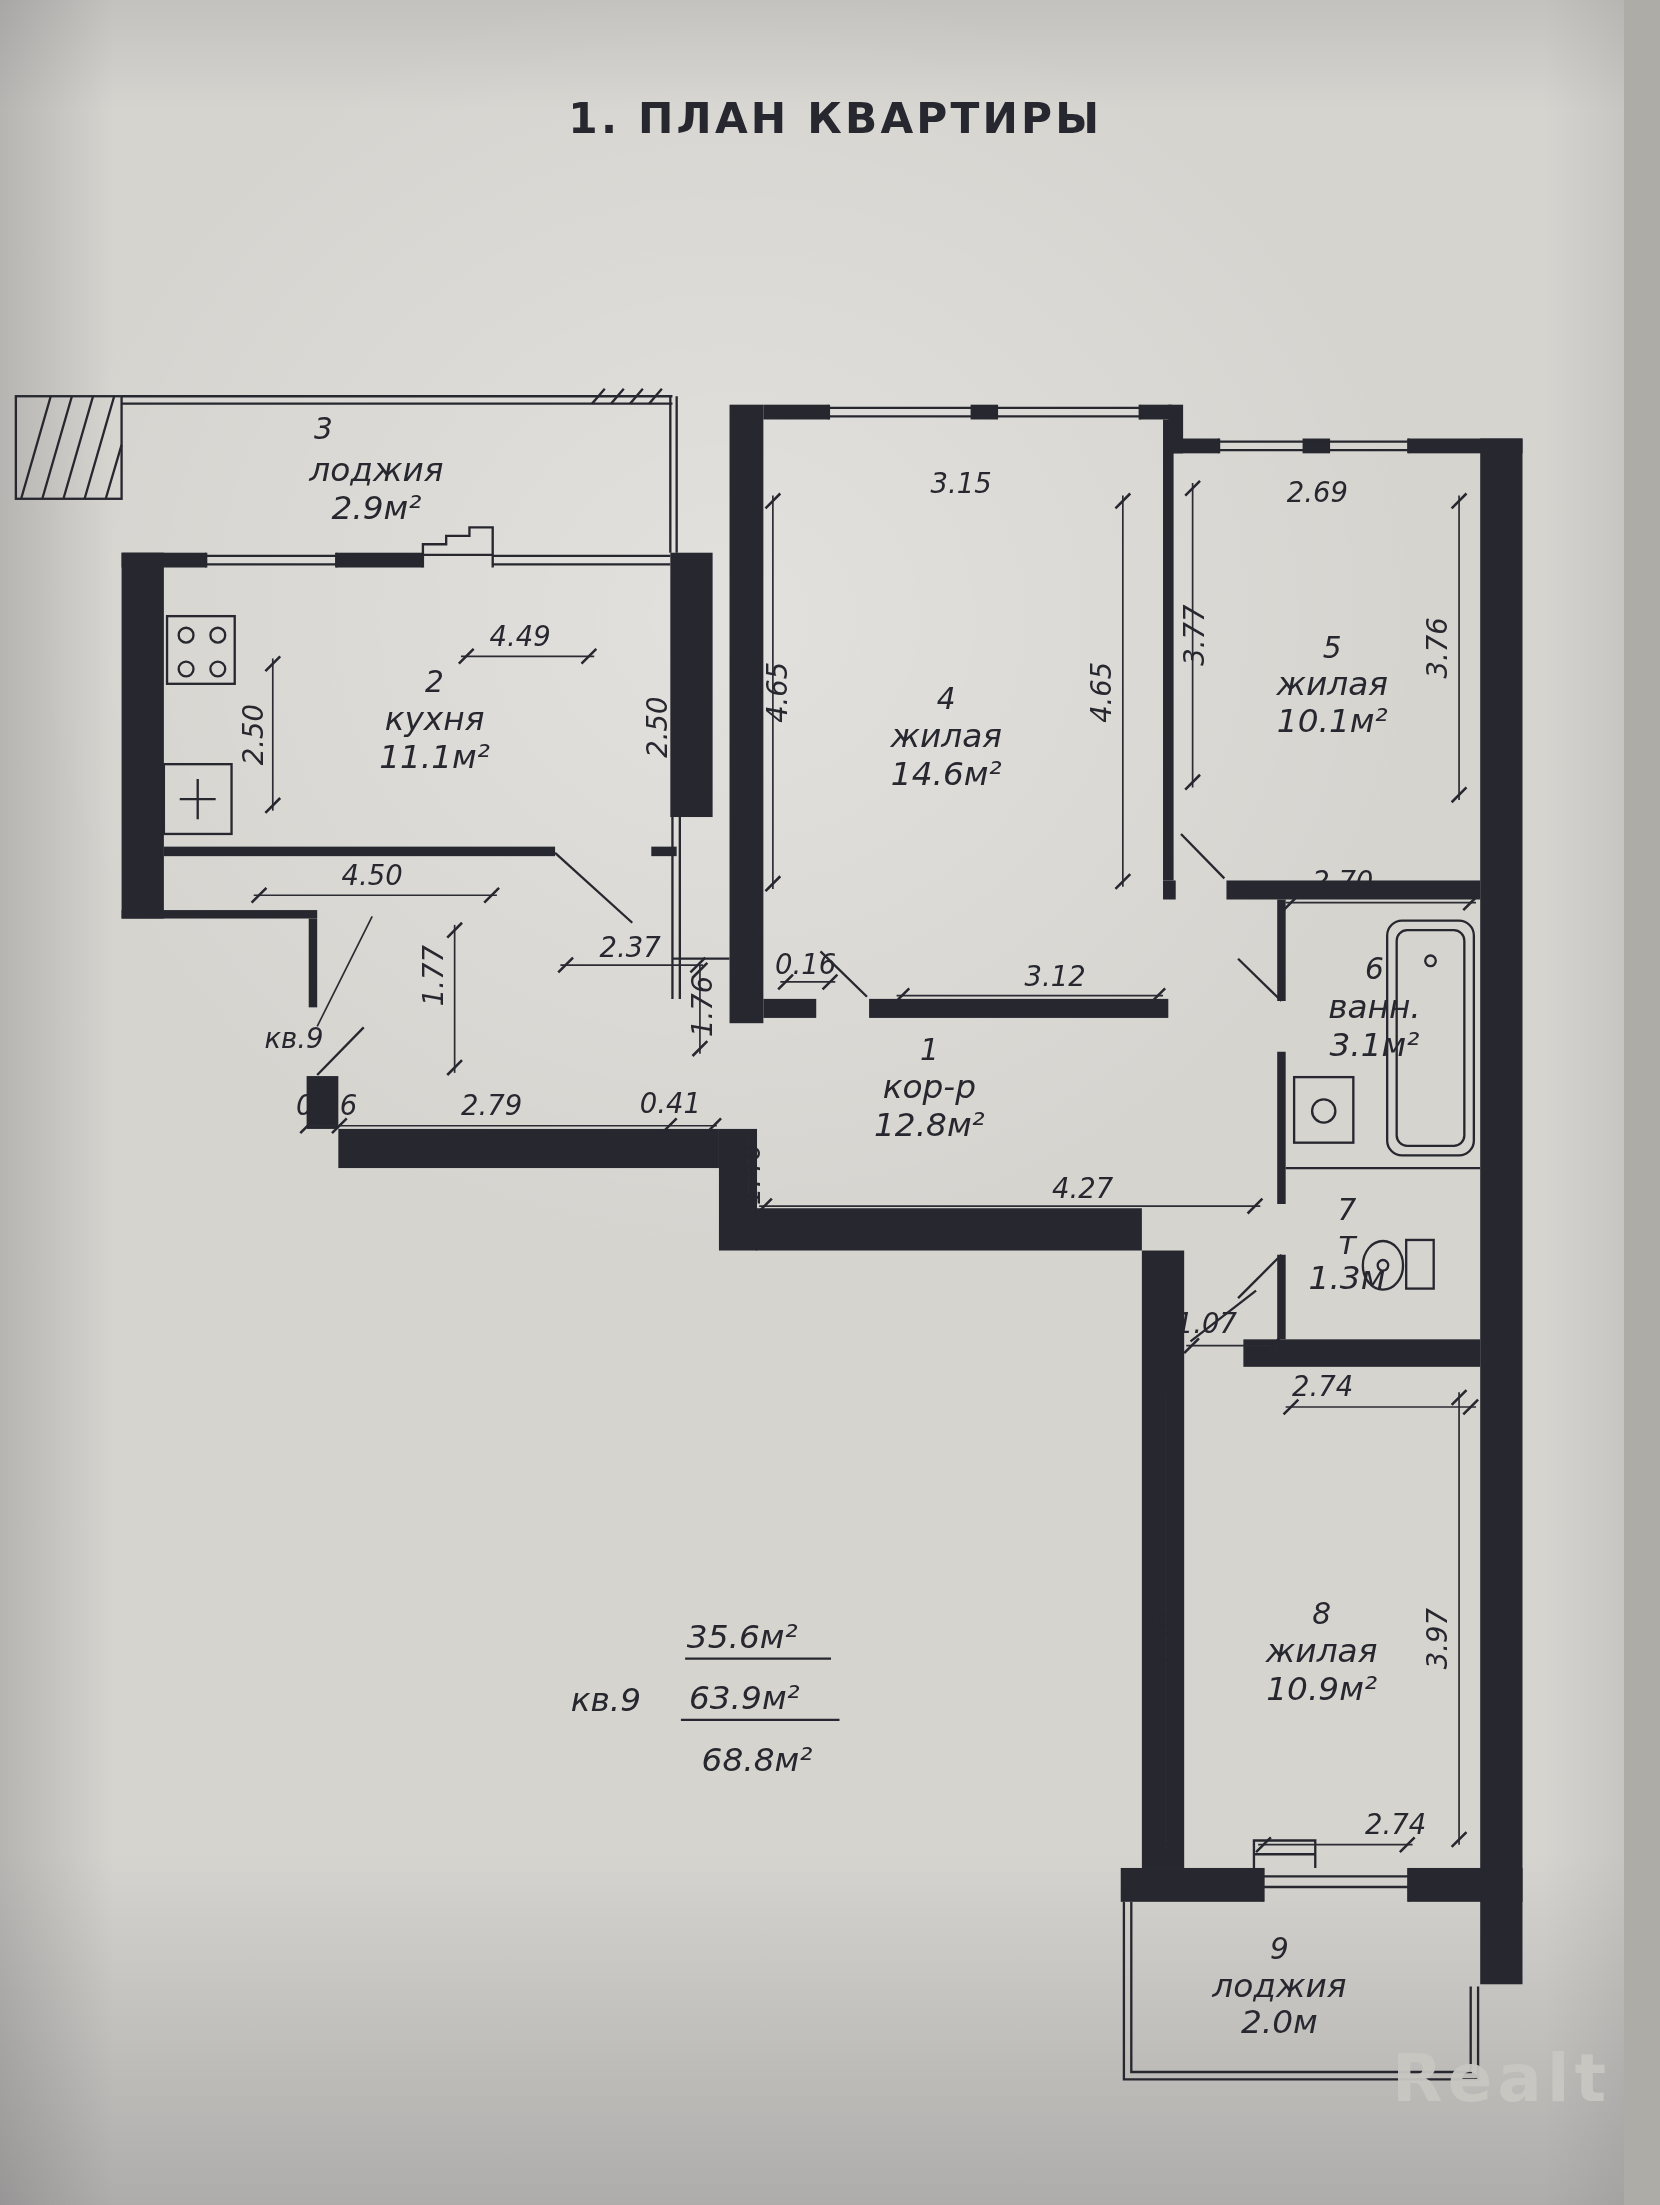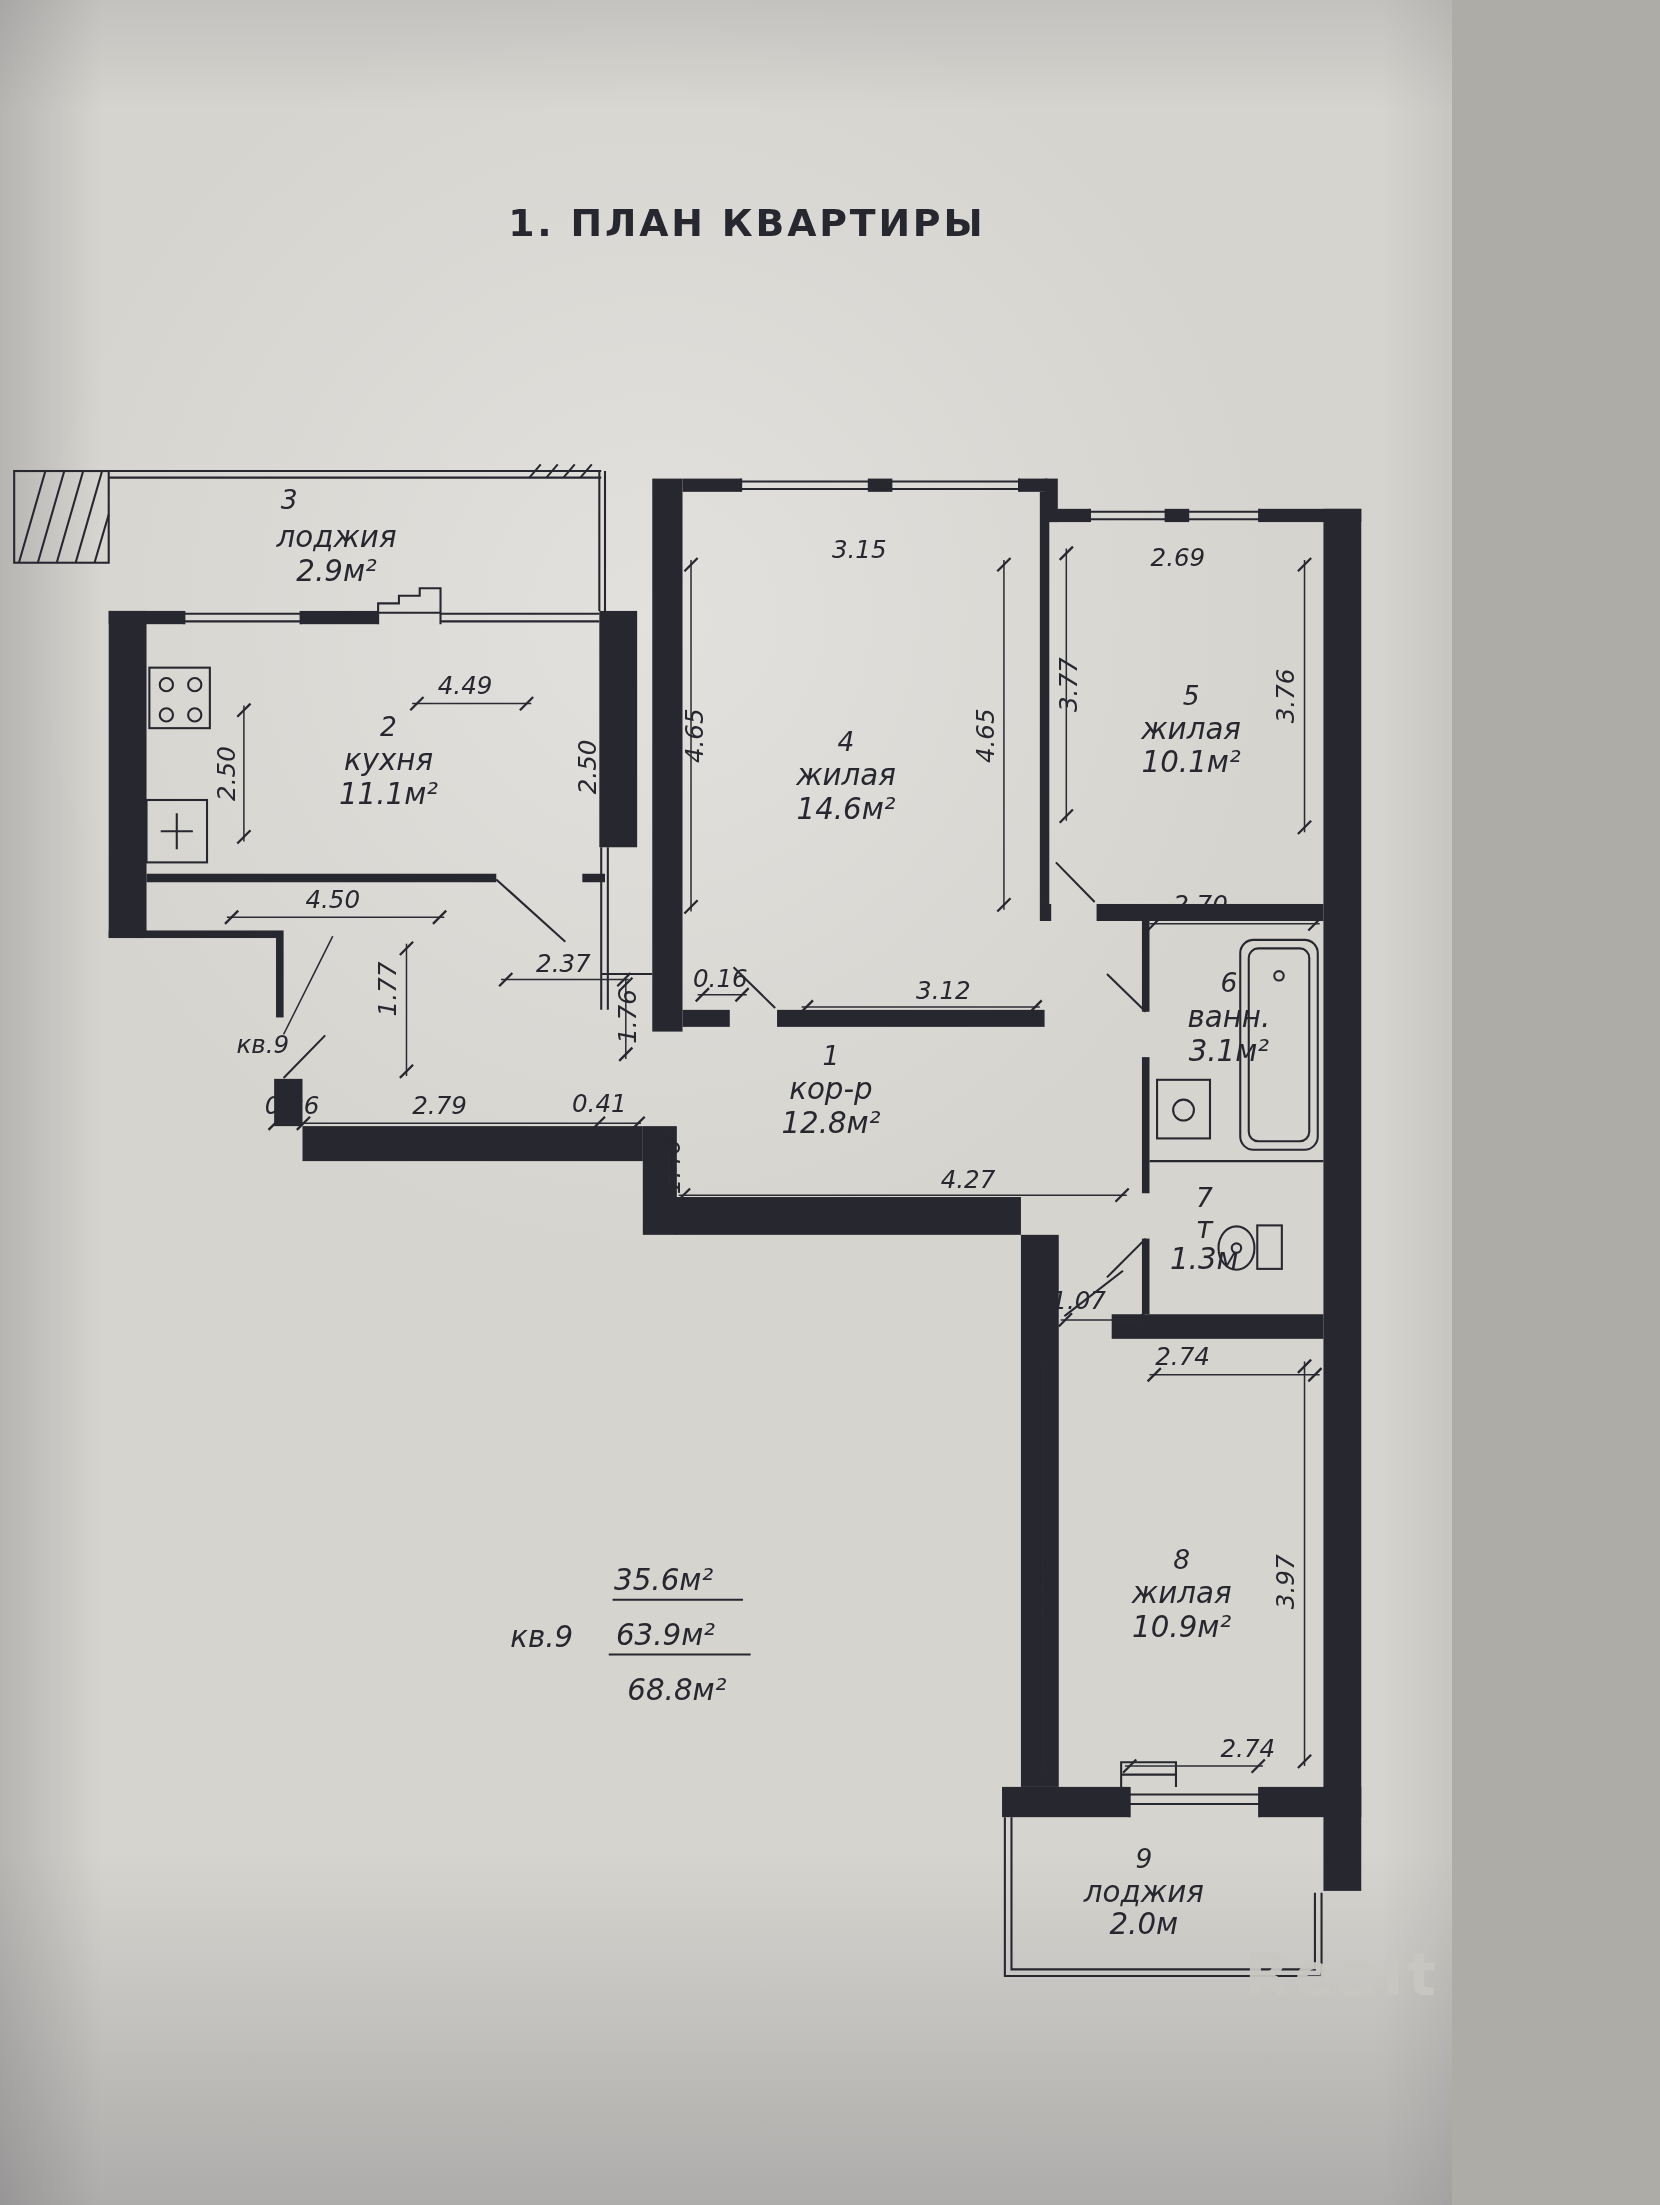--- a/index.html
+++ b/index.html
@@ -1,19 +1,19 @@
 <!DOCTYPE html>
 <html style="font-size:8.6px"><head>
 <meta charset="utf-8">
 <style>
   html,body{margin:0;padding:0;}
   body{background:#aeaca7;}
   .page{
     position:relative;
-    width:1452px;height:2205px;
+    width:1624px;height:2205px;
     overflow:hidden;
     background:
       radial-gradient(ellipse 62% 42% at 45% 28%, rgba(255,255,255,.30), rgba(255,255,255,0) 70%),
       linear-gradient(90deg, rgba(70,70,76,.22) 0%, rgba(70,70,76,0) 7%),
       linear-gradient(270deg, rgba(70,70,76,.10) 0%, rgba(70,70,76,0) 5%),
       linear-gradient(180deg, rgba(60,60,68,.12) 0%, rgba(60,60,68,0) 5%),
       linear-gradient(0deg, rgba(60,60,68,.26) 0%, rgba(60,60,68,0) 16%),
       #d6d4cf;
     text-decoration: underline;
   }

